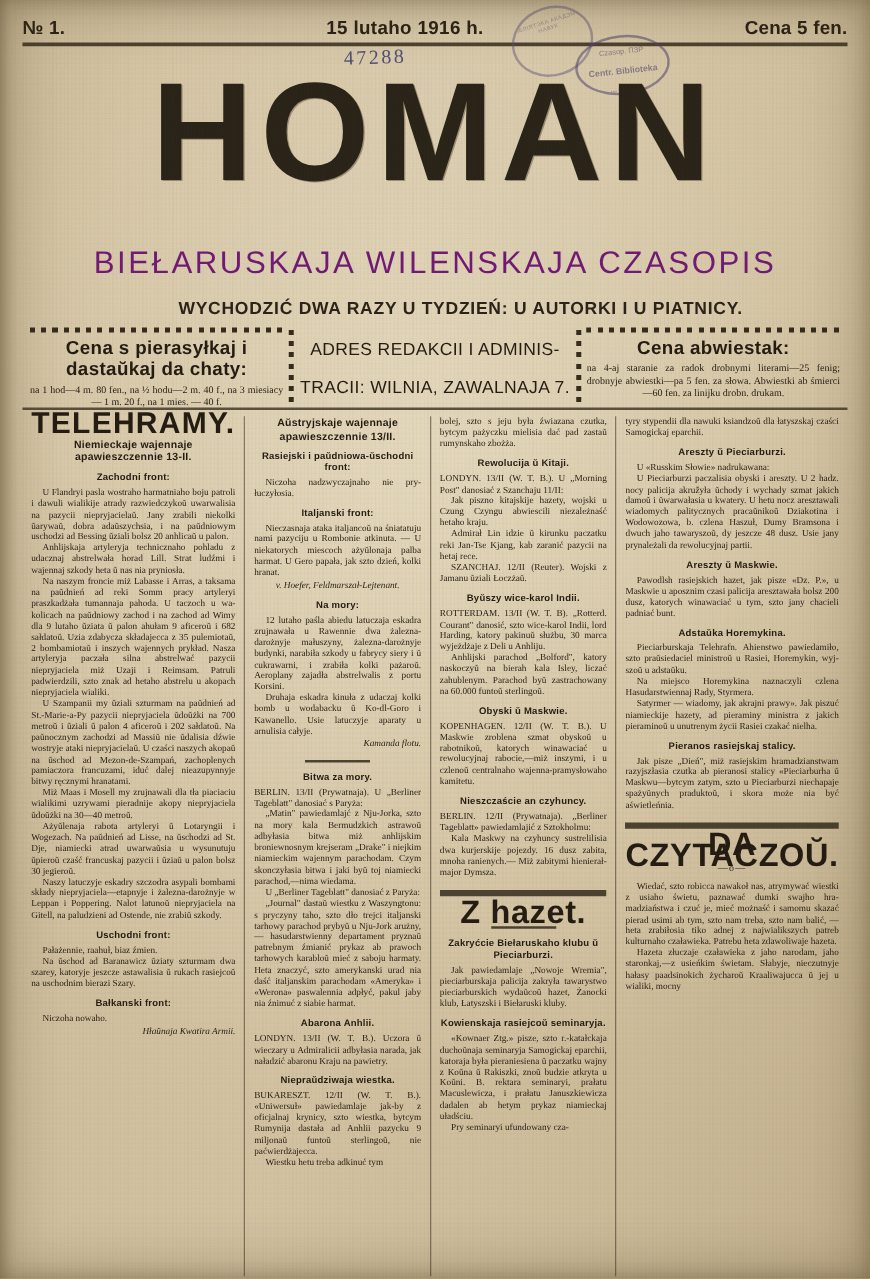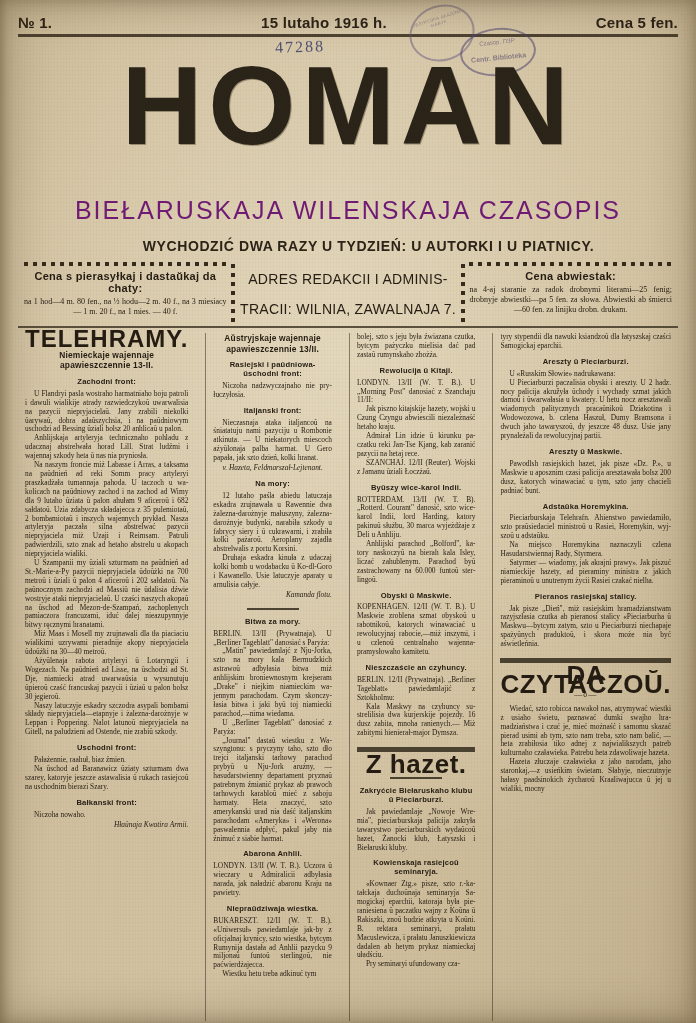--- a/index.html
+++ b/index.html
@@ -96,33 +96,33 @@
     height:4px;margin-bottom:4px;
     background-image:repeating-linear-gradient(90deg,#352b1d 0 4px,rgba(0,0,0,0) 4px 9px);
   }
   .vdots{
     position:absolute;top:0;bottom:0;width:4px;
     background-image:repeating-linear-gradient(0deg,#352b1d 0 4px,rgba(0,0,0,0) 4px 9px);
   }
   .vdots.l{left:-2px;} .vdots.r{right:-2px;}
   .band h4{
     margin:0 0 3px;font-family:"Liberation Sans", sans-serif;
-    font-size:11px;font-weight:bold;letter-spacing:.3px;
+    font-size:15px;font-weight:bold;letter-spacing:.3px;
   }
   .band p{margin:0;font-size:8px;line-height:10px;text-align:justify;text-align-last:center;}
   .band .addr{
     font-family:"Liberation Sans", sans-serif;font-weight:normal;
     font-size:14px;line-height:26px;letter-spacing:.3px;padding-top:4px;
   }
   .rule-band{position:absolute;left:18px;right:18px;top:326px;height:2px;background:#3a2f20;opacity:.8;}
 
   
   .cols{
     position:absolute;left:18px;right:18px;top:333px;bottom:2px;
-    display:flex;gap:10px;
+    display:flex;gap:0;
   }
   .col{
     flex:1;padding:0 7px;position:relative;
     font-size:7.4px;line-height:8.9px;text-align:justify;
     -webkit-hyphens:auto;hyphens:auto;
   }
   .col + .col{border-left:1px solid rgba(58,47,32,.55);}
   .col p{margin:0 0 0;text-indent:9px;}
   .col p.noind{text-indent:0;}
 
@@ -217,21 +217,21 @@
       <p>Niczoha nowaho.</p>
       <div class="sig">Hłaŭnaja Kwatira Armii.</div>
     </div>
 
     <div class="col">
       <div class="sub-b">Aŭstryjskaje wajennaje apawieszcz­ennie 13/II.</div>
       <div class="head-c">Rasiejski i paŭdniowa-ŭschodni front:</div>
       <p>Niczoha nadzwyczajnaho nie pry­łuczyłosia.</p>
       <div class="head-c">Italjanski front:</div>
       <p>Nieczasnaja ataka italjancoŭ na śniata­tuju nami pazyciju u Rombonie at­kinuta. — U niekatorych miescoch ażyŭlonaja palba harmat. U Gero papała, jak szto dzień, kolki hranat.</p>
-      <div class="sig c">v. Hazeta, Feldmarszał-Lejtenant.</div>
+      <div class="sig c">v. Hoefer, Feldmarszał-Lejtenant.</div>
       <div class="head-c">Na mory:</div>
       <p>12 lutaho paśla abiedu latuczaja eskadra zrujnawała u Rawennie dwa żalezna-darożnyje małuszyny, żalez­na-darożnyje budynki, narabiła szko­dy u fabrycy siery i ŭ cukrawarni, i zrabiła kolki pażaroŭ. Aeroplany za­jadła abstrelwalis z portu Korsini.</p>
       <p>Druhaja eskadra kinuła z udaczaj kolki bomb u wodabacku ŭ Ko-dl-Goro i Kawanello. Usie latuczyje aparaty u arnulisia całyje.</p>
       <div class="sig">Kamanda flotu.</div>
       <div class="dline"></div>
       <div class="head-c">Bitwa za mory.</div>
       <p class="noind">BERLIN. 13/II (Prywatnaja). U „Berliner Tageblatt" danosiać s Pa­ryża:</p>
       <p>„Matin" pawiedamlajć z Nju-Jorka, szto na mory kala Bermudz­kich astrawoŭ adbyłasia bitwa miż anhlijskim broniewnosnym krejseram „Drake" i niejkim niamieckim wa­jennym parachodam. Czym skonczy­łasia bitwa i jaki byŭ toj niamiecki parachod,—nima wiedama.</p>
       <p>U „Berliner Tageblatt" danosiać z Paryża:</p>
       <p>„Journal" dastaŭ wiestku z Wa­szyngtonu: s pryczyny taho, szto dło trejci italjanski tarhowy para­chod prybyŭ u Nju-Jork arużny, — hasudarstwienny departament pry­znaŭ patrebnym źmianić prykaz ab prawoch tarhowych karabloŭ mieć z saboju harmaty. Heta znaczyć, szto amerykanski urad nia daść italjan­skim parachodam «Ameryka» i «We­rona» paswalennia adpłyć, pakul ja­by nia źnimuć z siabie harmat.</p>

